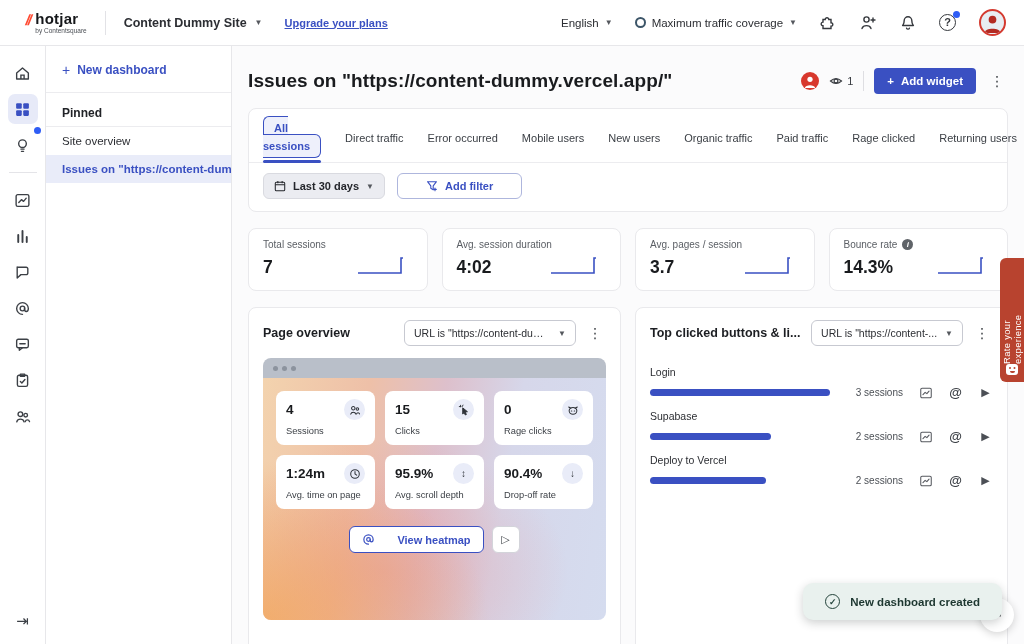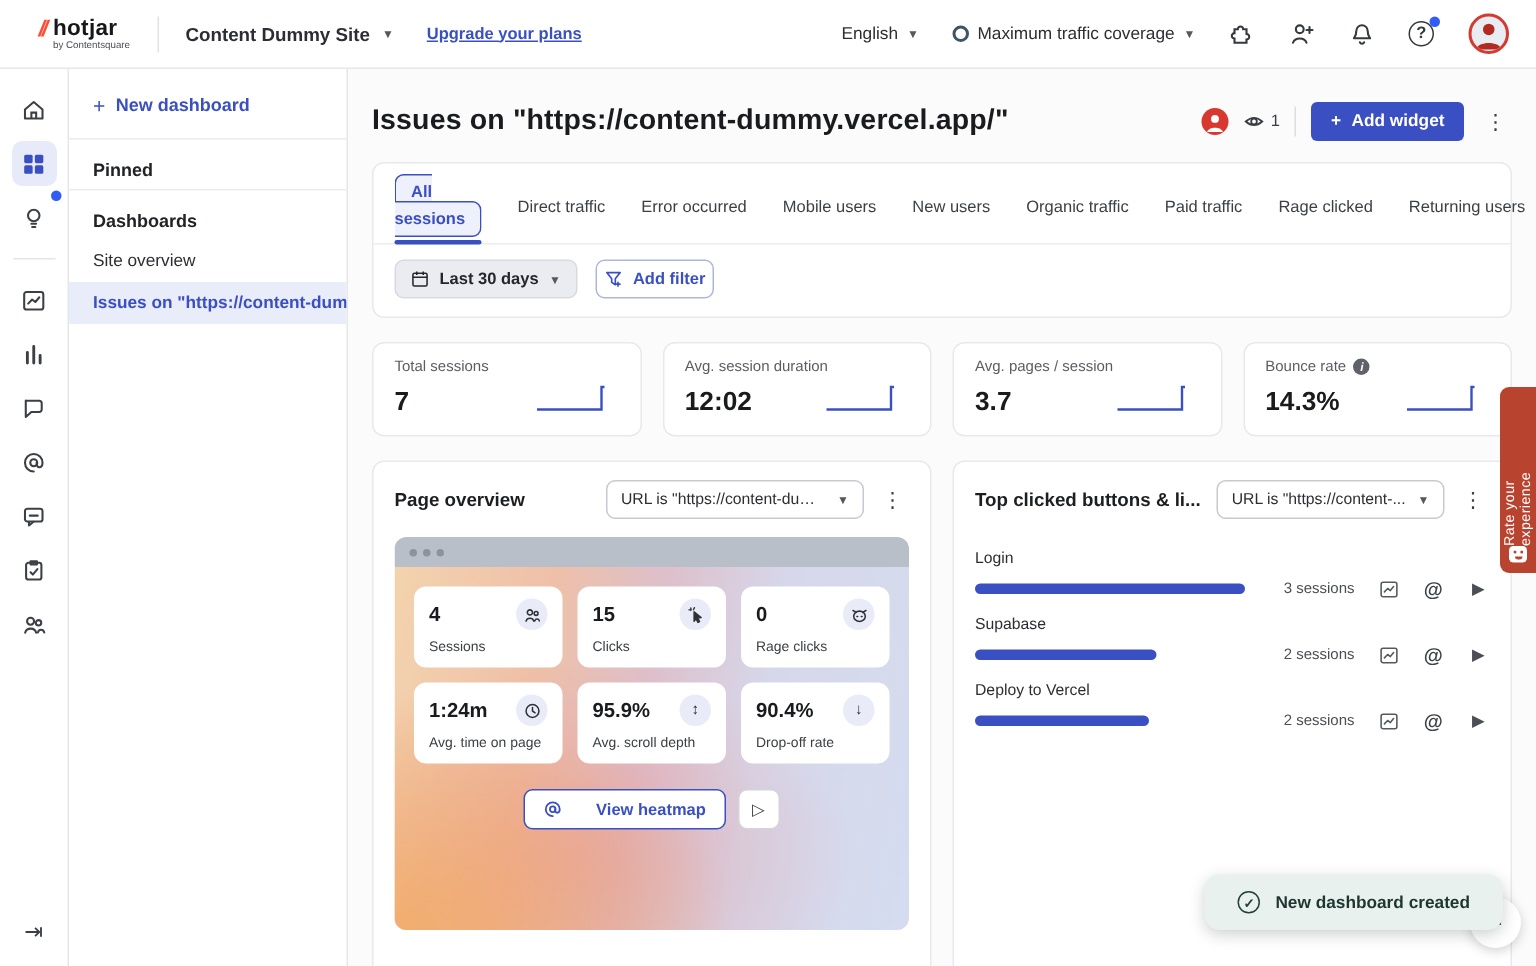--- a/index.html
+++ b/index.html
@@ -58,21 +58,21 @@
 
   .filter-card { margin-top:14px; background:#fff; border:1px solid #e9e9ec; border-radius:8px; }
   .tabs-row { display:flex; align-items:center; gap:24px; padding:9px 14px 0; border-bottom:1px solid #ececef; }
   .tab { font-size:11px; color:#3c4046; padding:6px 0 11px; cursor:pointer; white-space:nowrap; }
   .tab-active-wrap { position:relative; padding-bottom:8px; }
   .tab-active { font-size:11px; color:#3a50c2; font-weight:bold; border:1px solid #3a50c2; background:#eef0fb; border-radius:6px; padding:5px 10px; cursor:pointer; }
   .tab-underline { position:absolute; left:0; right:0; bottom:-1px; height:3px; background:#3a50c2; border-radius:2px; }
   .filters-row { display:flex; align-items:center; gap:12px; padding:10px 14px 12px; }
   .pill-gray { display:flex; align-items:center; gap:7px; background:#ebecf1; border:1px solid #d9dae0; border-radius:6px; padding:6px 10px; font-size:11px; font-weight:bold; color:#24262b; cursor:pointer; }
   .pill-gray svg { width:12px; height:12px; }
-  .btn-outline-blue { display:flex; align-items:flex-end; gap:7px; background:#fff; border:1px solid #aeb6dd; border-radius:6px; padding:6px 5px; font-size:11px; font-weight:bold; color:#3a50c2; cursor:pointer; }
+  .btn-outline-blue { display:flex; align-items:flex-end; gap:7px; background:#fff; border:1px solid #aeb6dd; border-radius:6px; padding:6px 28px; font-size:11px; font-weight:bold; color:#3a50c2; cursor:pointer; }
   .btn-outline-blue svg { width:12px; height:12px; }
 
   .metrics { margin-top:16px; display:grid; grid-template-columns:repeat(4,1fr); gap:14px; }
   .metric-card { background:#fff; border:1px solid #e9e9ec; border-radius:8px; padding:10px 14px 12px; }
   .metric-label { font-size:10px; color:#5a5e64; display:flex; align-items:center; gap:5px; }
   .info-dot { width:11px; height:11px; border-radius:50%; background:#5f6368; color:#fff; font-size:8px; display:inline-flex; align-items:center; justify-content:center; font-style:italic; font-weight:bold; }
   .metric-body { display:flex; align-items:flex-end; justify-content:space-between; margin-top:4px; }
   .metric-value { font-size:17.5px; font-weight:bold; color:#191b1e; }
   .spark { width:58px; height:24px; }
 
@@ -258,21 +258,20 @@
   </nav>
 
   <nav class="subbar">
     <div class="new-dash">
       <span class="plus">+</span>
       <span>New dashboard</span>
     </div>
     <div class="sub-sep"></div>
     <div class="sub-h">Pinned</div>
     <div class="sub-sep"></div>
-    <div class="sub-h">Dashboards</div>
     <div class="sub-item">Site overview</div>
     <div class="sub-item selected">Issues on "https://content-dummy...</div>
   </nav>
 
   <main class="main">
     <div class="main-inner">
 
       <div class="page-head">
         <h1 class="page-title">Issues on "https://content-dummy.vercel.app/"</h1>
         <div class="head-right">
@@ -342,21 +341,21 @@
             <svg class="spark" viewBox="0 0 58 24">
                 <path d="M3 19 H46 V4 H48" fill="none" stroke="#3a50c2" stroke-width="1.6"></path>
               </svg>
           </div>
         </div>
         <div class="metric-card">
           <div class="metric-label">
               <span>Avg. session duration</span>
             </div>
           <div class="metric-body">
-            <span class="metric-value">12:02</span>
+            <span class="metric-value">4:02</span>
             <svg class="spark" viewBox="0 0 58 24">
                 <path d="M3 19 H46 V4 H48" fill="none" stroke="#3a50c2" stroke-width="1.6"></path>
               </svg>
           </div>
         </div>
         <div class="metric-card">
           <div class="metric-label">
               <span>Avg. pages / session</span>
             </div>
           <div class="metric-body">

